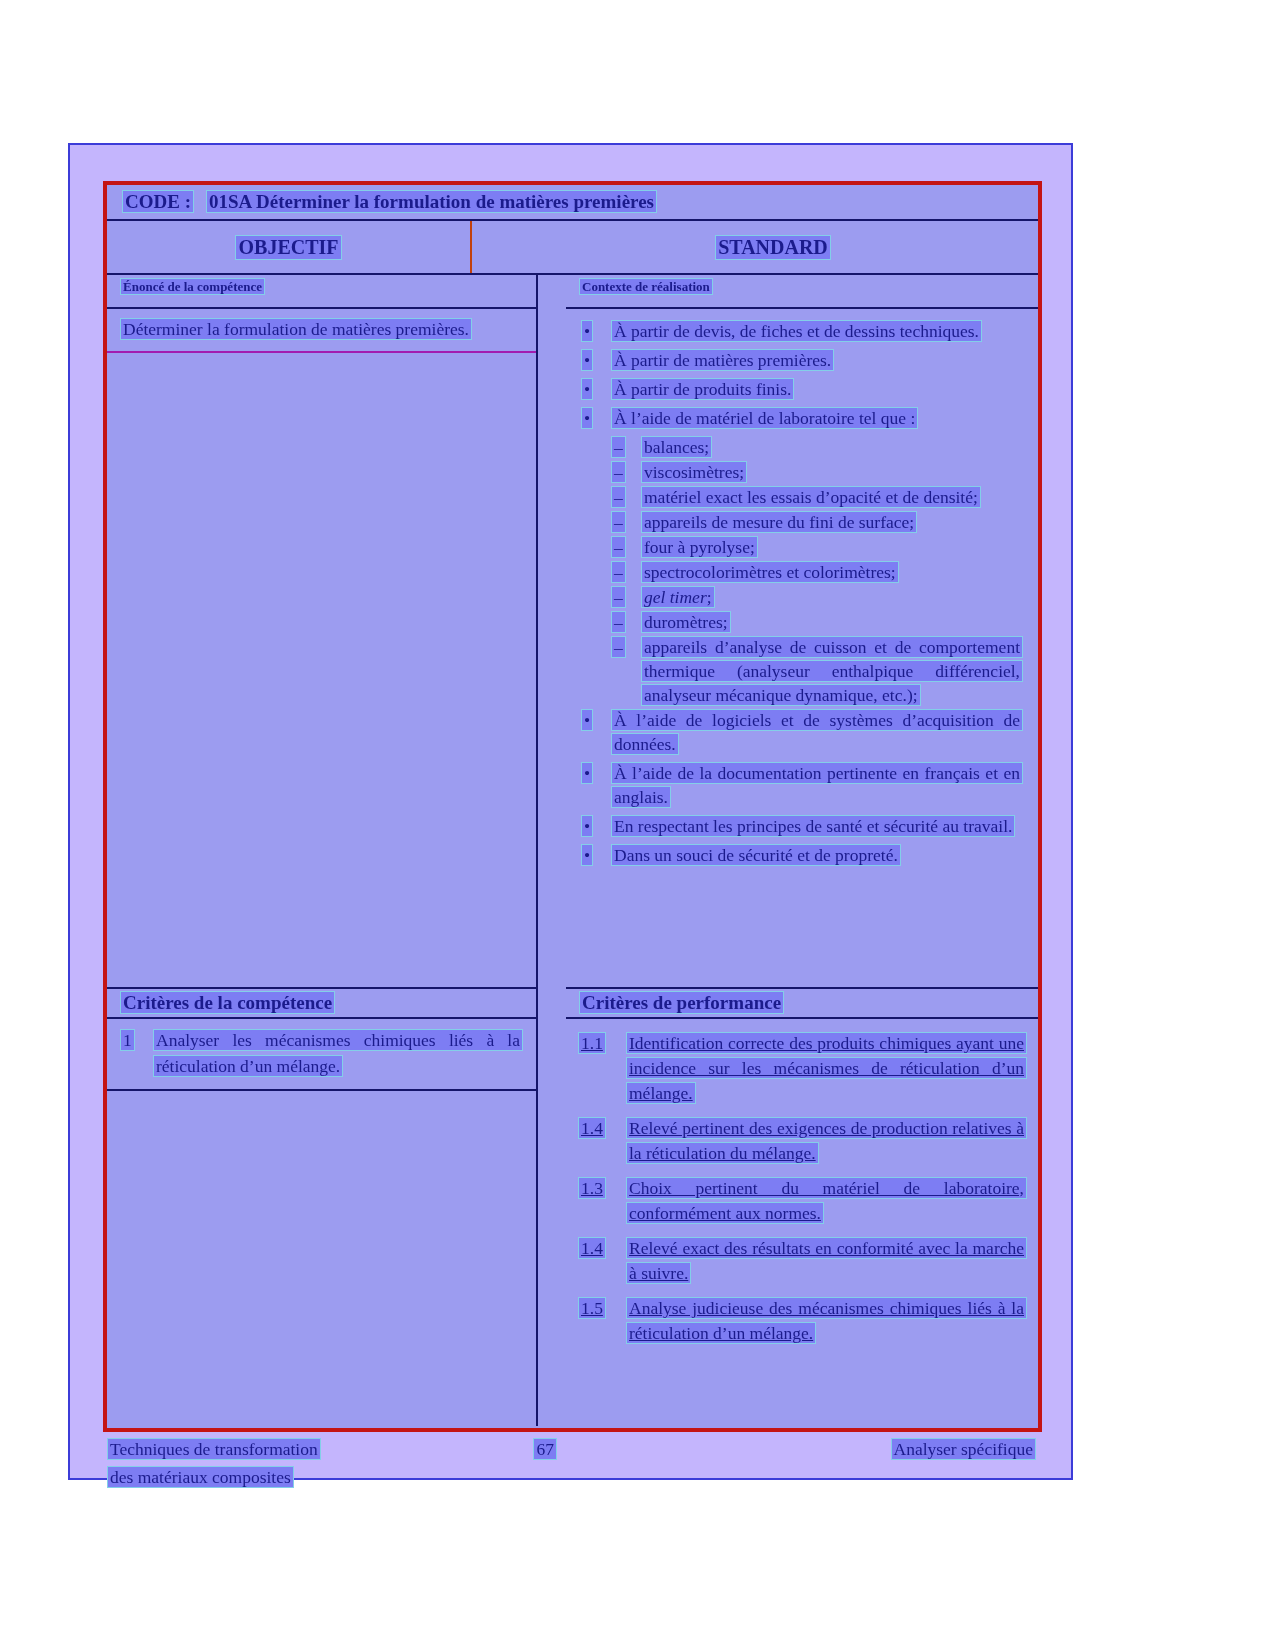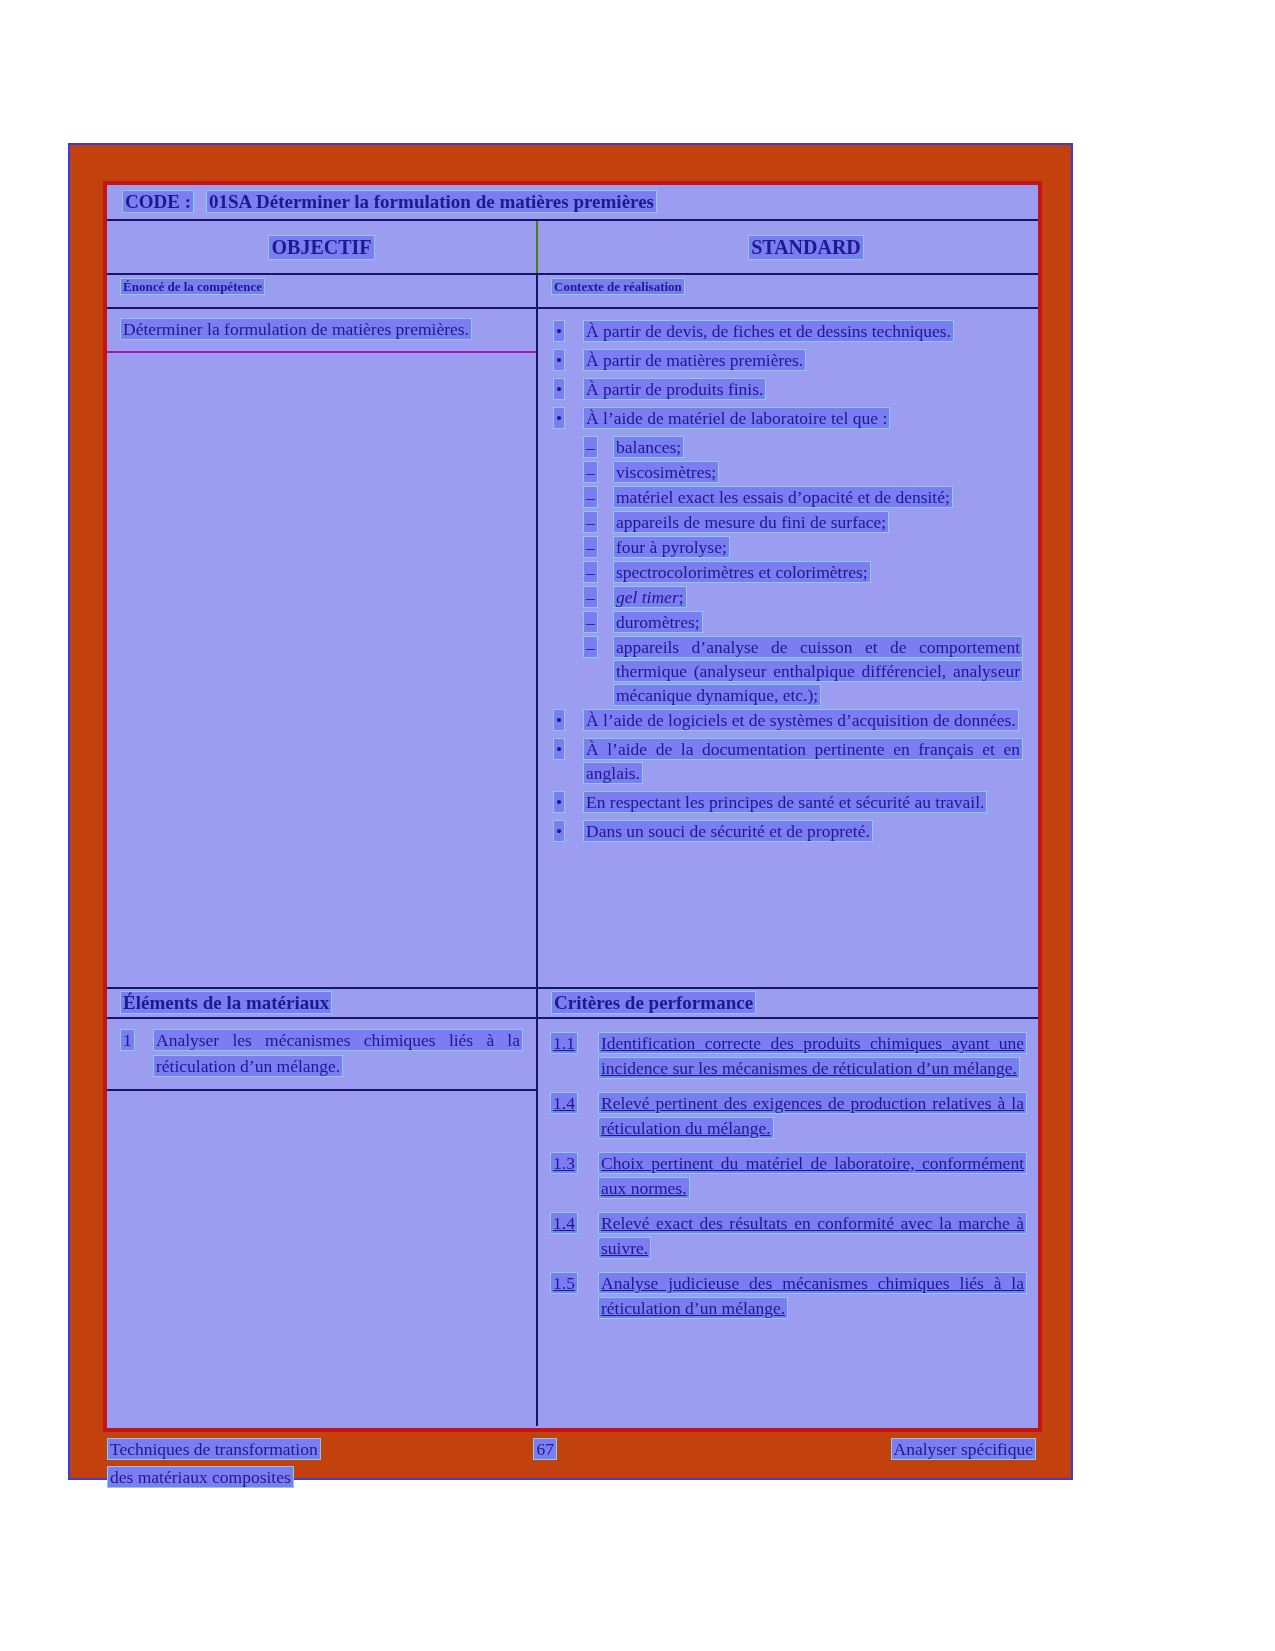--- a/index.html
+++ b/index.html
@@ -6,21 +6,21 @@
   body{
     width:1275px;height:1651px;
     background:#ffffff;
     font-family:"Liberation Serif","DejaVu Serif",serif;
     color:#1b1b8c;
     position:relative;
   }
   .page{
     position:absolute;left:68px;top:143px;
     width:1001px;height:1333px;
-    background:#c2410c;
+    background:#c4b5fd;
     border:2px solid #3c3cd8;
   }
   .doc-table{
     position:absolute;left:33px;top:36px;
     width:931px;height:1243px;
     background:#9c9cf0;
     border:4px solid #c41414;
     box-sizing:content-box;
   }
   .code-row{
@@ -32,26 +32,26 @@
   }
   .code-row .gap{display:inline-block;width:14px;}
   .header-row{
     display:flex;height:54px;box-sizing:border-box;
     border-bottom:2px solid #15156a;
   }
   .hcell{
     display:flex;align-items:center;justify-content:center;
     font-weight:bold;font-size:20px;
   }
-  .hcell.l{width:431px;border-right:2px solid #4d7c0f;box-sizing:border-box;}
+  .hcell.l{width:365px;border-right:2px solid #c2410c;box-sizing:border-box;}
   .hcell.r{flex:1;padding-left:36px;}
   .body-row{display:flex;height:1151px;}
   .col{box-sizing:border-box;display:flex;flex-direction:column;overflow:hidden;}
   .col.left{width:431px;border-right:2px solid #15156a;}
-  .col.right{flex:1;}
+  .col.right{flex:1;margin-left:28px;}
   .hrow{
     height:34px;box-sizing:border-box;
     padding:4px 14px 0 14px;
     border-bottom:2px solid #15156a;
     font-weight:bold;font-size:13px;
     white-space:nowrap;overflow:hidden;
   }
   .hrow2{
     height:32px;box-sizing:border-box;
     padding:3px 14px 0 14px;
@@ -131,21 +131,21 @@
           <span class="hl">Énoncé de la compétence</span>
         </div>
         <div class="s1">
           <div class="para-block">
             <div class="para">
               <span class="hl">Déterminer la formulation de matières premières.</span>
             </div>
           </div>
         </div>
         <div class="hrow2">
-          <span class="hl">Éléments de la matériaux</span>
+          <span class="hl">Critères de la compétence</span>
         </div>
         <div class="s2">
           <div class="elem-block">
             <div class="elem">
               <span class="num"><span class="hl">1</span></span>
               <span class="tx"><span class="hl">Analyser les mécanismes chimiques liés à la réticulation d’un mélange.</span></span>
             </div>
           </div>
         </div>
       </div>

